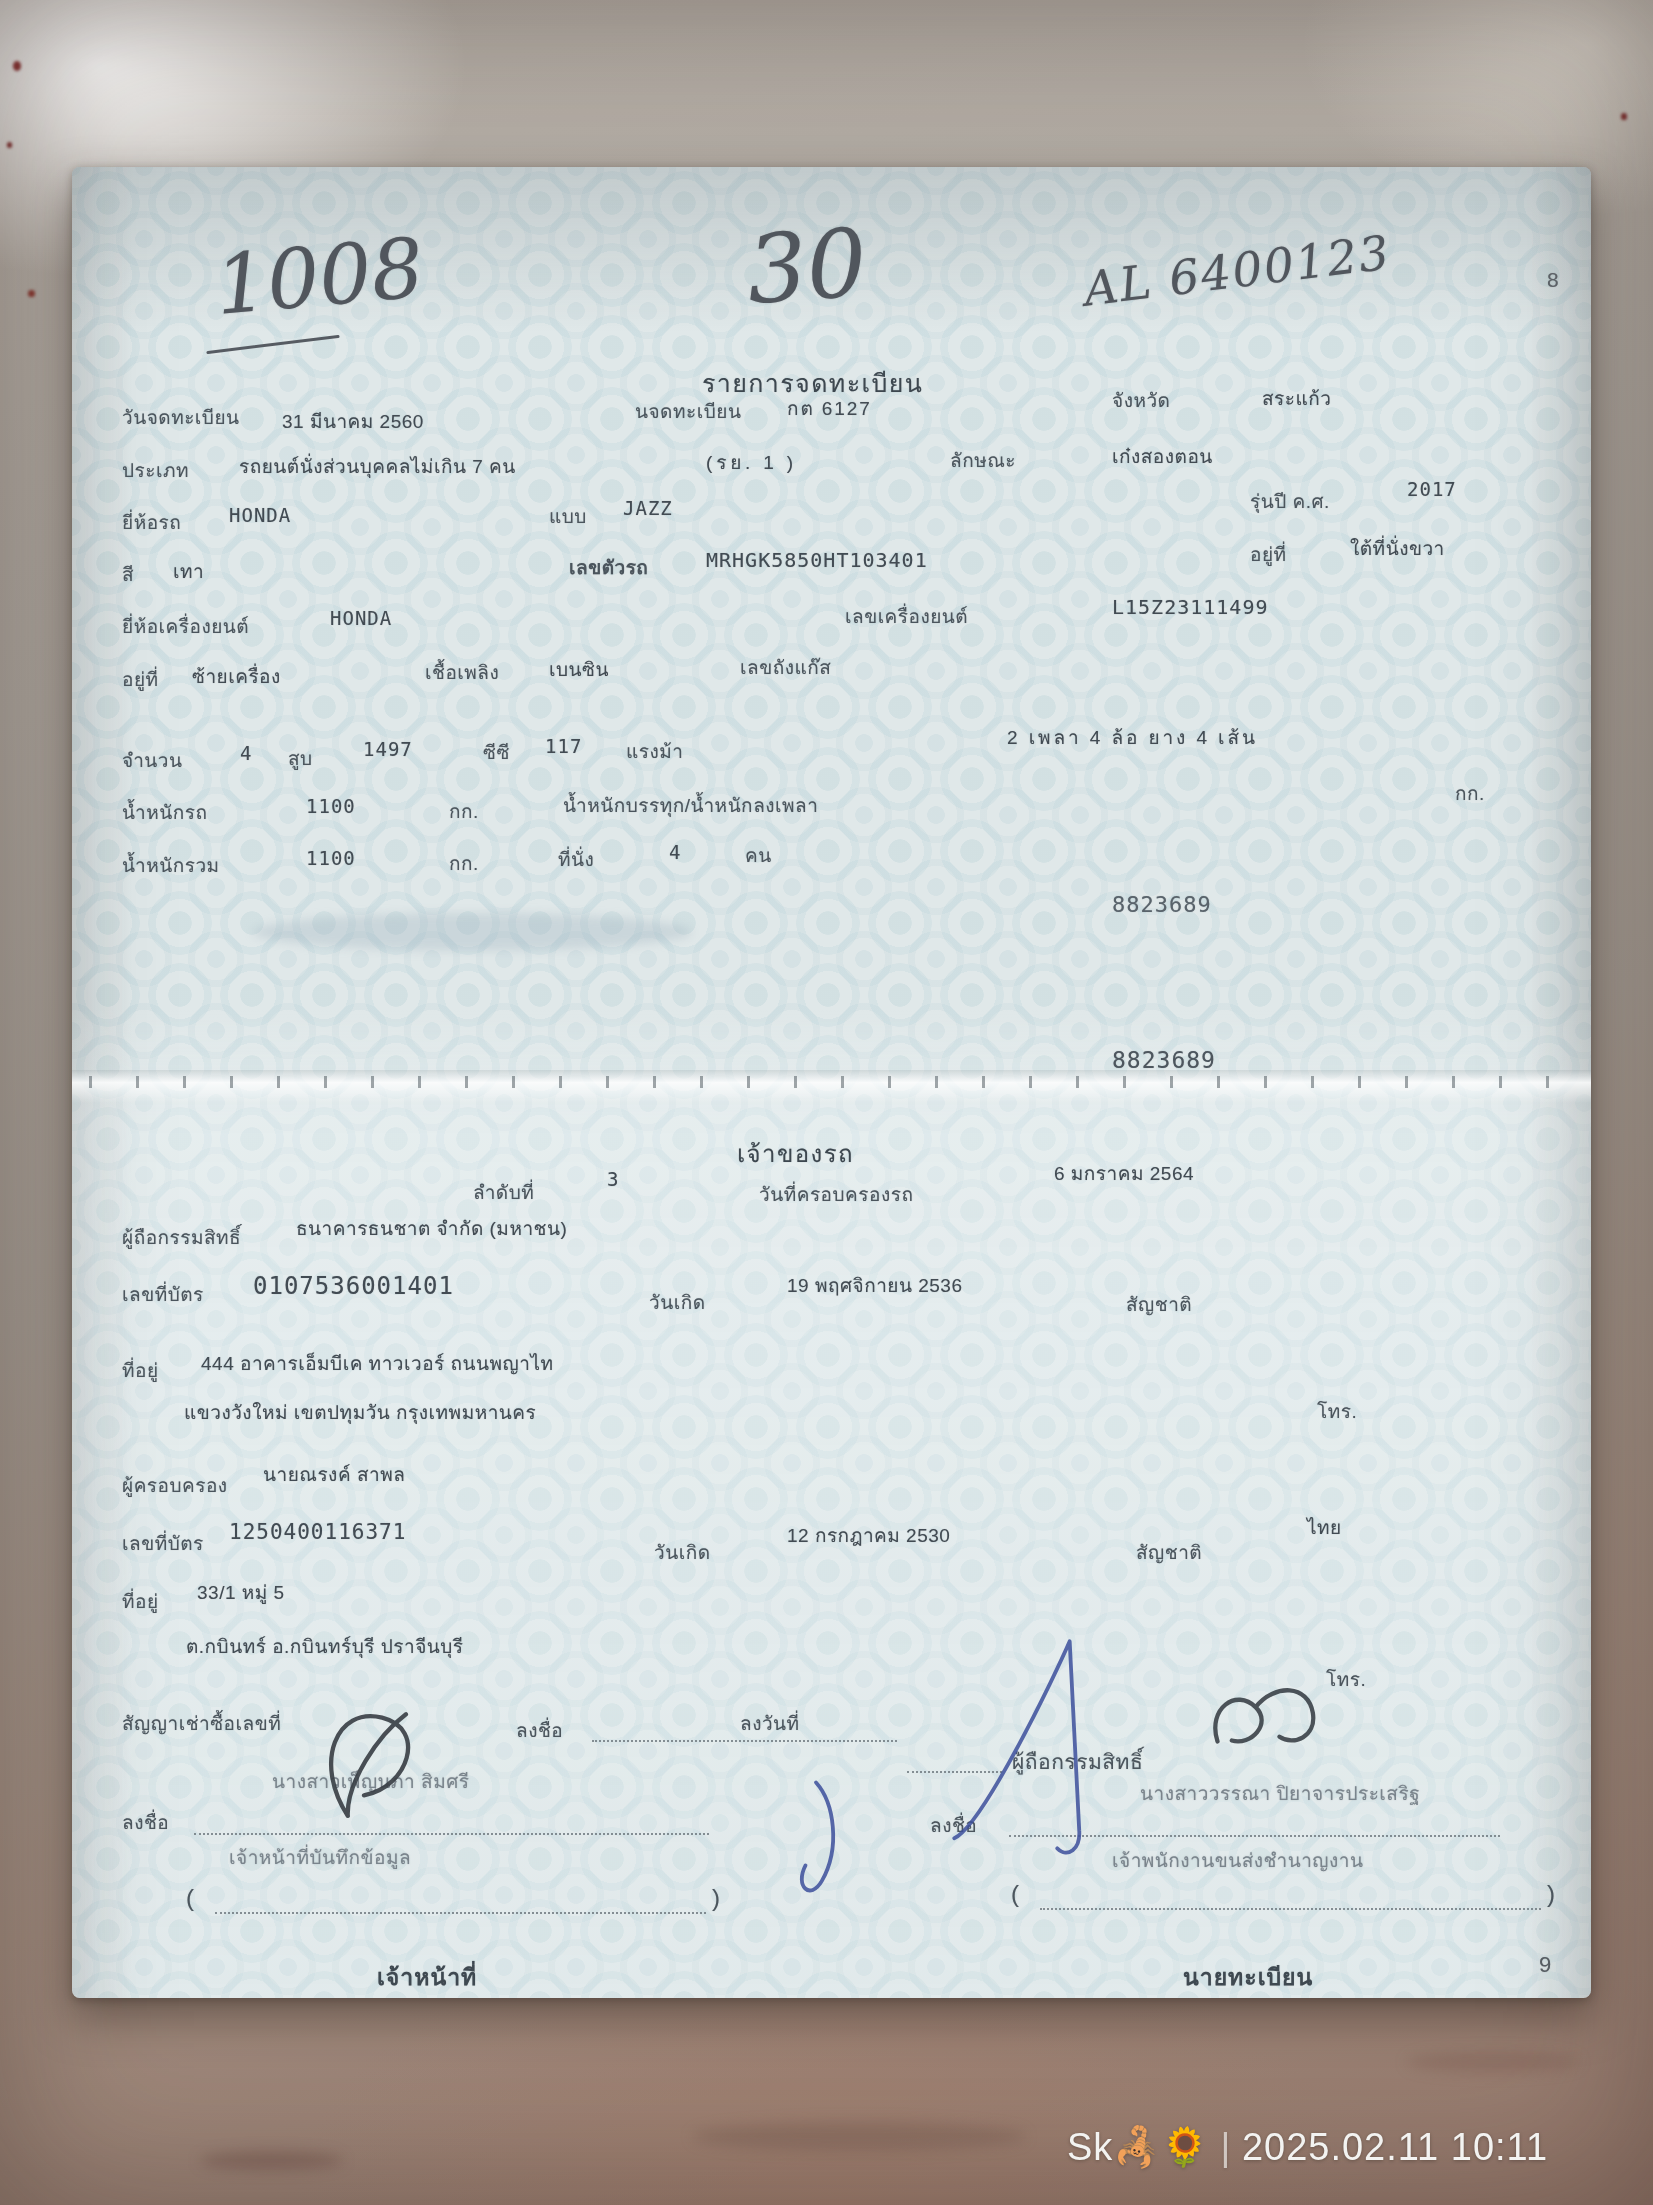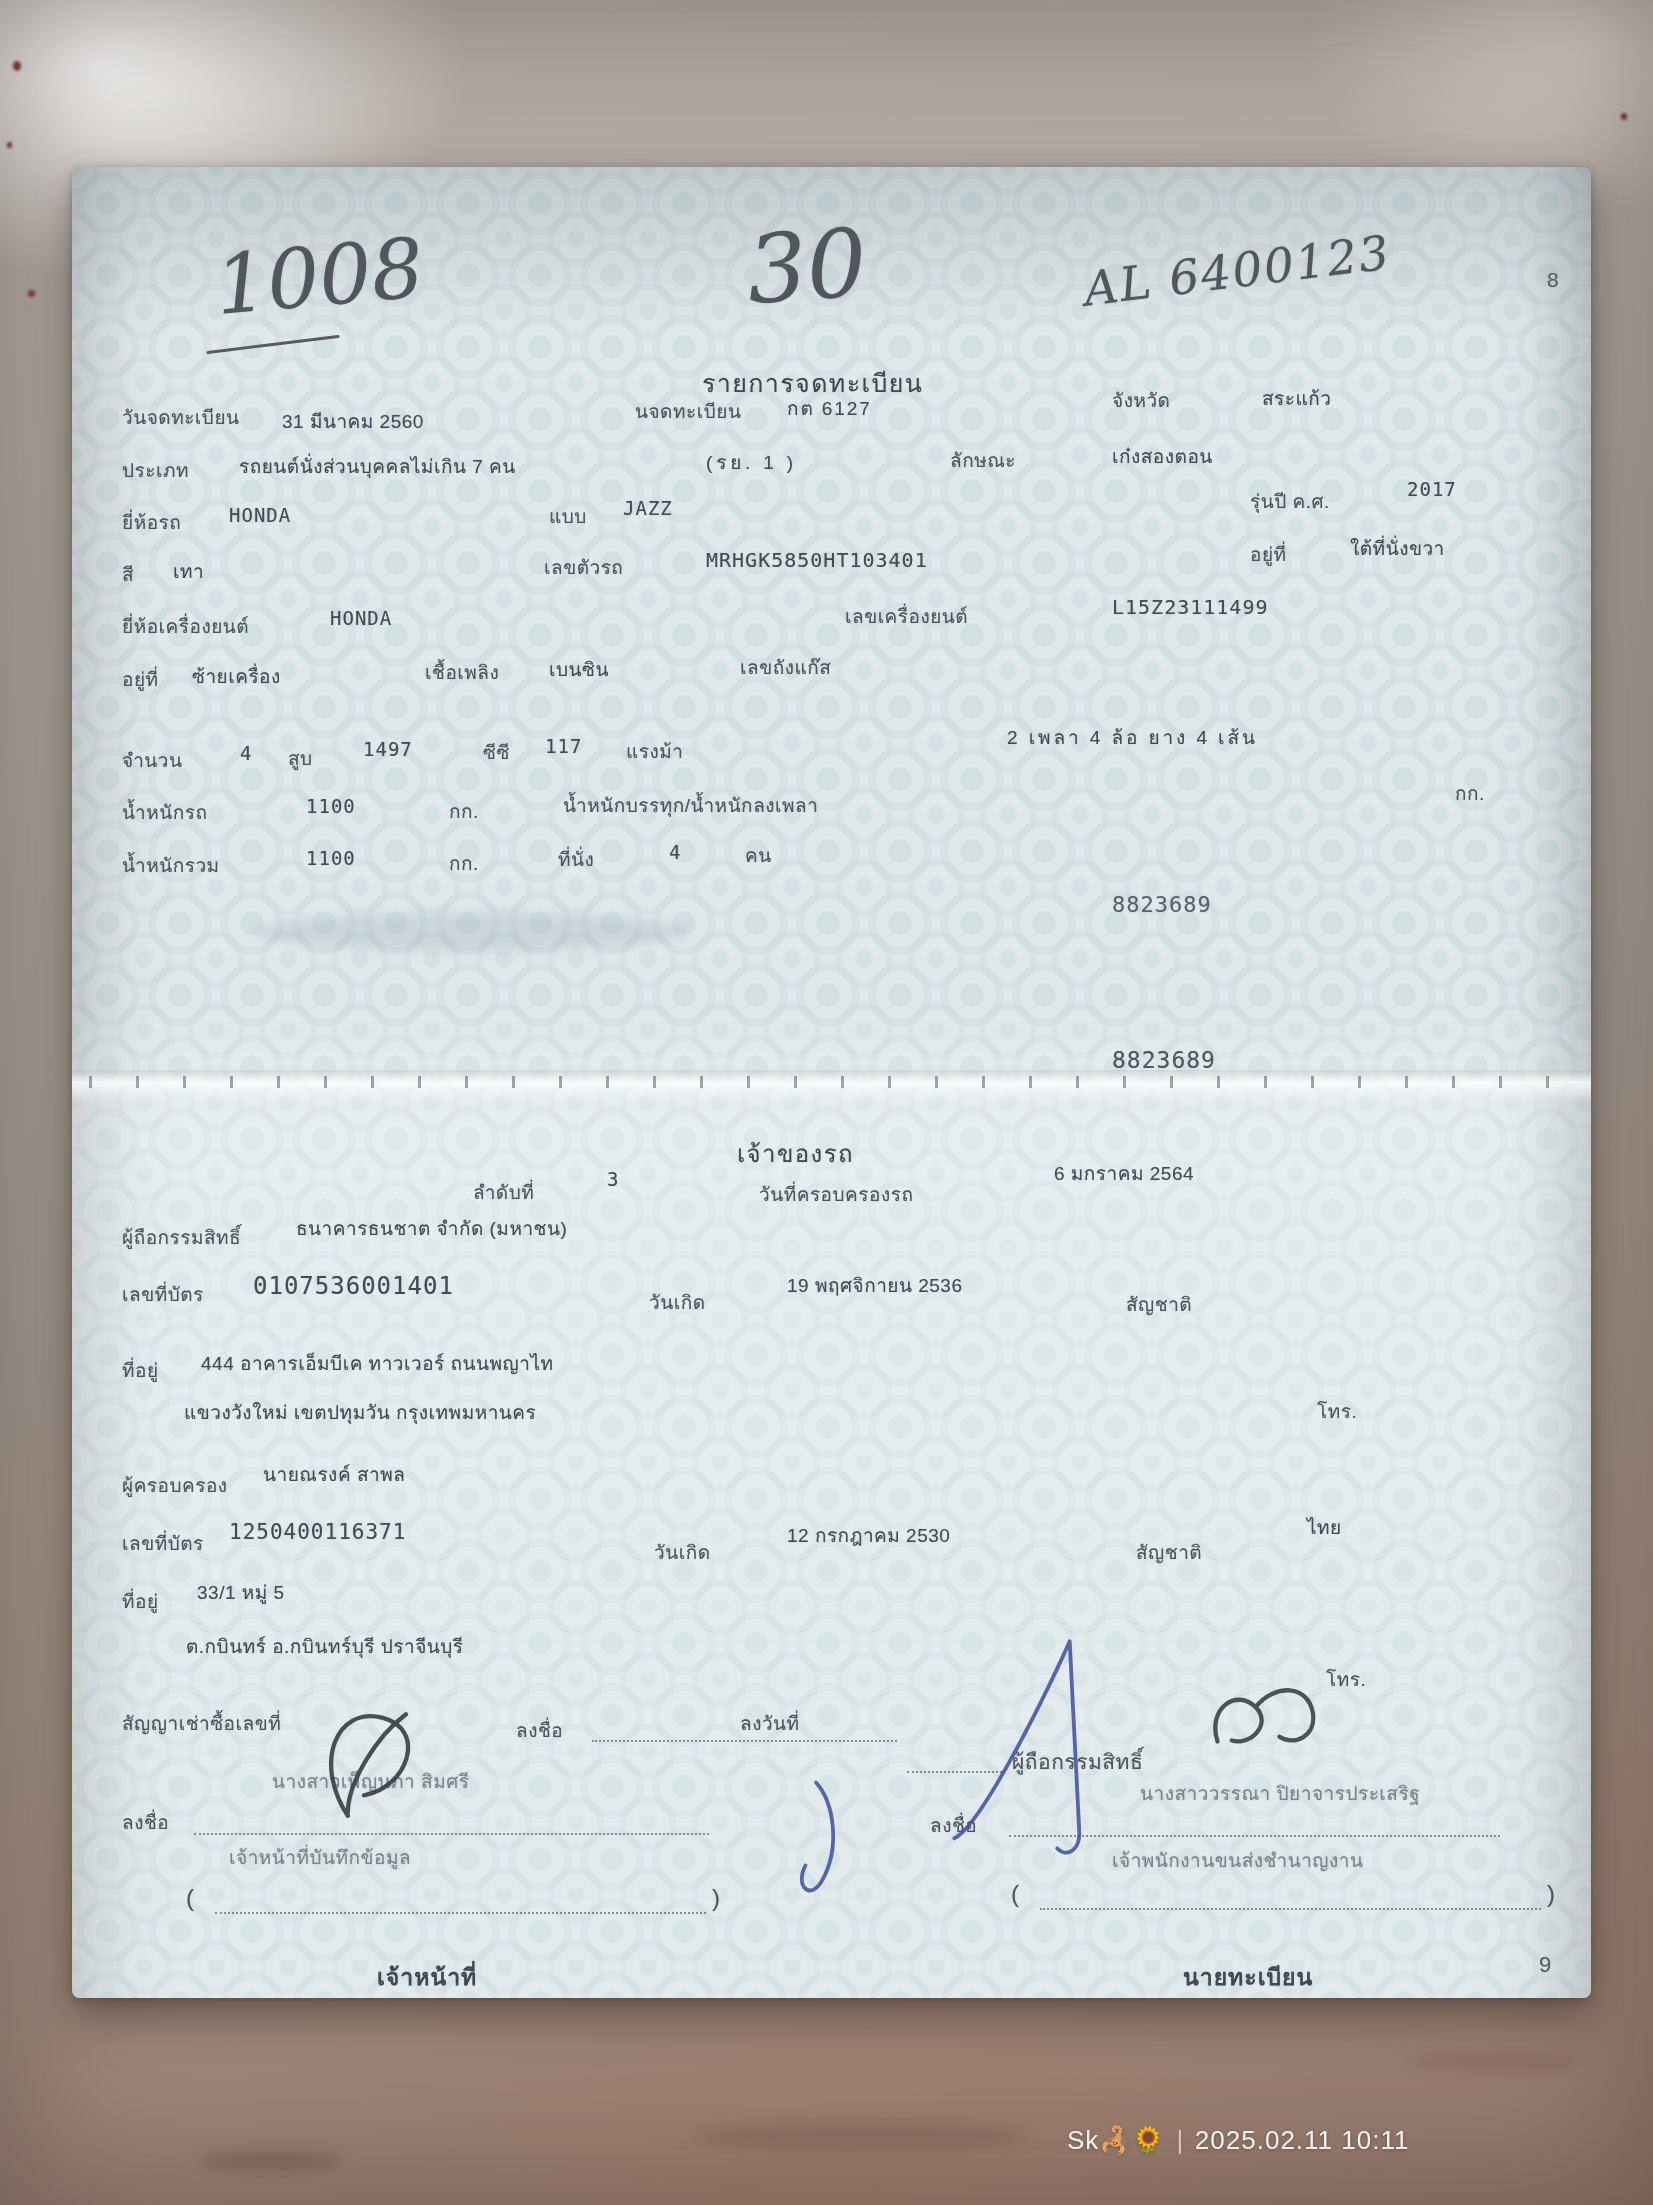--- a/index.html
+++ b/index.html
@@ -37,21 +37,21 @@
      text-shadow:0 0 1px rgba(74,84,92,.38);z-index:4;}
   .val{color:#424b53;}
   .mono{font-family:"DejaVu Sans Mono",monospace;letter-spacing:1px;}
   .title{font-size:25px;letter-spacing:1.4px;font-weight:500;color:#3d474f;}
   .stampTxt{color:#7a848c;font-size:19px;text-shadow:0 0 1.4px rgba(122,132,140,.5);}
   .secLabel{font-size:23px;font-weight:600;color:#3f4951;letter-spacing:1px;}
   .dotline{position:absolute;border-bottom:2.4px dotted #5d676e;opacity:.7;z-index:4;}
   .hw{position:absolute;font-family:"DejaVu Serif",serif;font-style:italic;color:#51565d;z-index:5;
       text-shadow:0 0 1.4px rgba(70,75,82,.4);}
   .sigsvg{position:absolute;left:0;top:0;z-index:6;pointer-events:none;}
-  .timestamp{position:absolute;left:1067px;top:2125px;font-size:26px;color:#f3f3f1;letter-spacing:1px;
+  .timestamp{position:absolute;left:1067px;top:2125px;font-size:38px;color:#f3f3f1;letter-spacing:1px;
       text-shadow:0 1.4px 3.8px rgba(0,0,0,.28);z-index:8;}
   .timestamp .sep{opacity:.65;font-weight:300;margin:0 10.5px;}
 </style>
 </head>
 <body>
 
 <div id="stage">
 
   <div class="speck" style="left:13.4px;top:61px;width:7.6px;height:9.5px;background:#8a3434;"></div>
   <div class="speck" style="left:6.7px;top:142px;width:5.7px;height:5.7px;background:#7d2e2e;"></div>
@@ -90,21 +90,21 @@
 
     <span class="t" style="left:50px;top:340px;">ยี่ห้อรถ</span>
     <span class="t val mono" style="left:157px;top:337px;">HONDA</span>
     <span class="t" style="left:477px;top:334px;">แบบ</span>
     <span class="t val mono" style="left:551px;top:330px;">JAZZ</span>
     <span class="t" style="left:1178px;top:319px;">รุ่นปี ค.ศ.</span>
     <span class="t val mono" style="left:1335px;top:311px;">2017</span>
 
     <span class="t" style="left:50px;top:392px;">สี</span>
     <span class="t val" style="left:101px;top:389px;">เทา</span>
-    <span class="t" style="left:472px;top:385px;">เลขตัวรถ</span>
+    <span class="t" style="left:497px;top:385px;font-weight:bold;">เลขตัวรถ</span>
     <span class="t val mono" style="left:634px;top:381px;font-size:20px;">MRHGK5850HT103401</span>
     <span class="t" style="left:1178px;top:372px;">อยู่ที่</span>
     <span class="t val" style="left:1278px;top:366px;">ใต้ที่นั่งขวา</span>
 
     <span class="t" style="left:50px;top:444px;">ยี่ห้อเครื่องยนต์</span>
     <span class="t val mono" style="left:258px;top:440px;">HONDA</span>
     <span class="t" style="left:773px;top:434px;">เลขเครื่องยนต์</span>
     <span class="t val mono" style="left:1040px;top:428px;font-size:20px;">L15Z23111499</span>
 
     <span class="t" style="left:50px;top:497px;">อยู่ที่</span>

